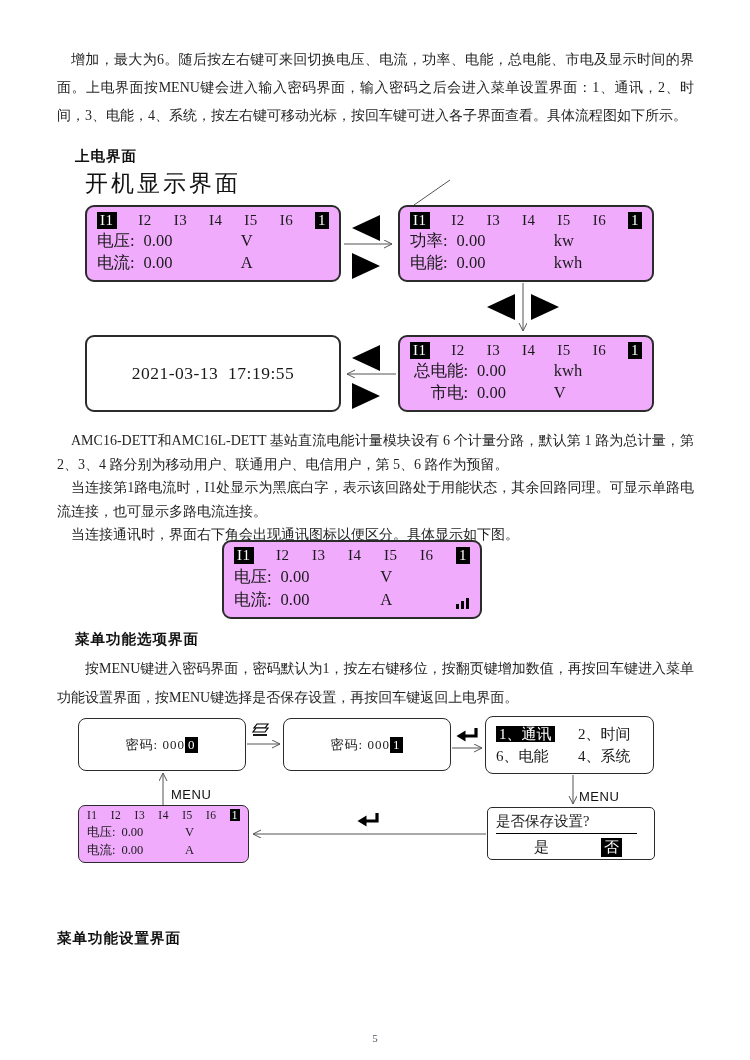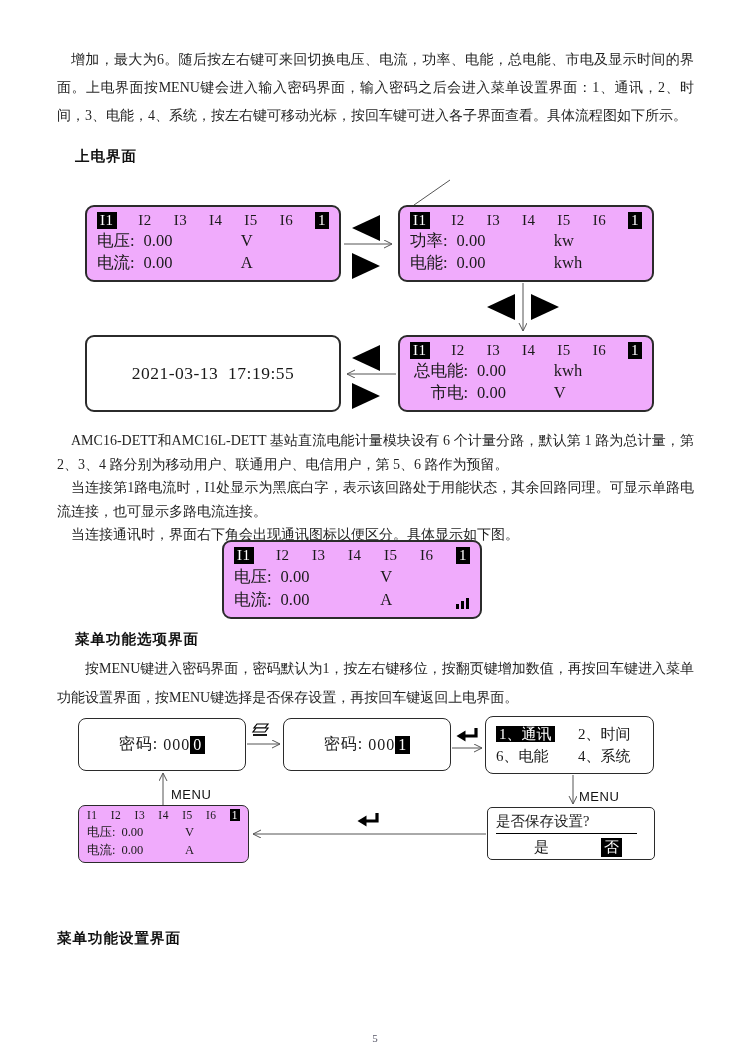--- a/index.html
+++ b/index.html
@@ -90,21 +90,21 @@
 
   
   .fbox {
     position: absolute;
     background: #fff;
     border: 1.5px solid #2b2b2b;
     border-radius: 8px;
   }
   .pwd {
     display: flex; align-items: center; justify-content: center;
-    font-size: 16px; letter-spacing: 1px; white-space: pre;
+    font-size: 13px; letter-spacing: 1px; white-space: pre;
   }
   .menu-grid { padding: 6px 10px; display: flex; flex-direction: column; justify-content: space-around; height: 100%; font-size: 15px; }
   .menu-row { display: flex; }
   .menu-cell1 { flex: 0 0 82px; }
   .savebox { border-radius: 5px; padding: 4px 8px 5px 8px; font-size: 14.5px; }
   .save-q { display: block; border-bottom: 1px solid #000; width: 94%; padding-bottom: 2px; }
   .save-row { display: flex; padding-left: 38px; gap: 52px; margin-top: 4px; font-size: 15px; }
 
   .menu-key {
     position: absolute;
@@ -132,20 +132,21 @@
       <marker id="ah1" markerWidth="11" markerHeight="10" refX="8" refY="4" orient="auto">
         <path d="M0,0 L8,4 L0,8" fill="none" stroke="#555" stroke-width="1"></path>
       </marker>
     </defs>
     <line x1="450" y1="20" x2="414" y2="45" stroke="#555" stroke-width="1"></line>
     <line x1="344" y1="84" x2="392" y2="84" stroke="#555" stroke-width="1" marker-end="url(#ah1)"></line>
     <line x1="523" y1="123" x2="523" y2="171" stroke="#555" stroke-width="1" marker-end="url(#ah1)"></line>
     <line x1="396" y1="214" x2="347" y2="214" stroke="#555" stroke-width="1" marker-end="url(#ah1)"></line>
   </svg>
 
+  <div class="boot-title" style="left:85px; top:8px;">开机显示界面</div>
 
 
   <div class="lcd" style="left:85px; top:45px; width:256px; height:77px;">
     <div class="lcd-head">
       <span class="inv">I1</span>
       <span>I2</span>
       <span>I3</span>
       <span>I4</span>
       <span>I5</span>
       <span>I6</span>

